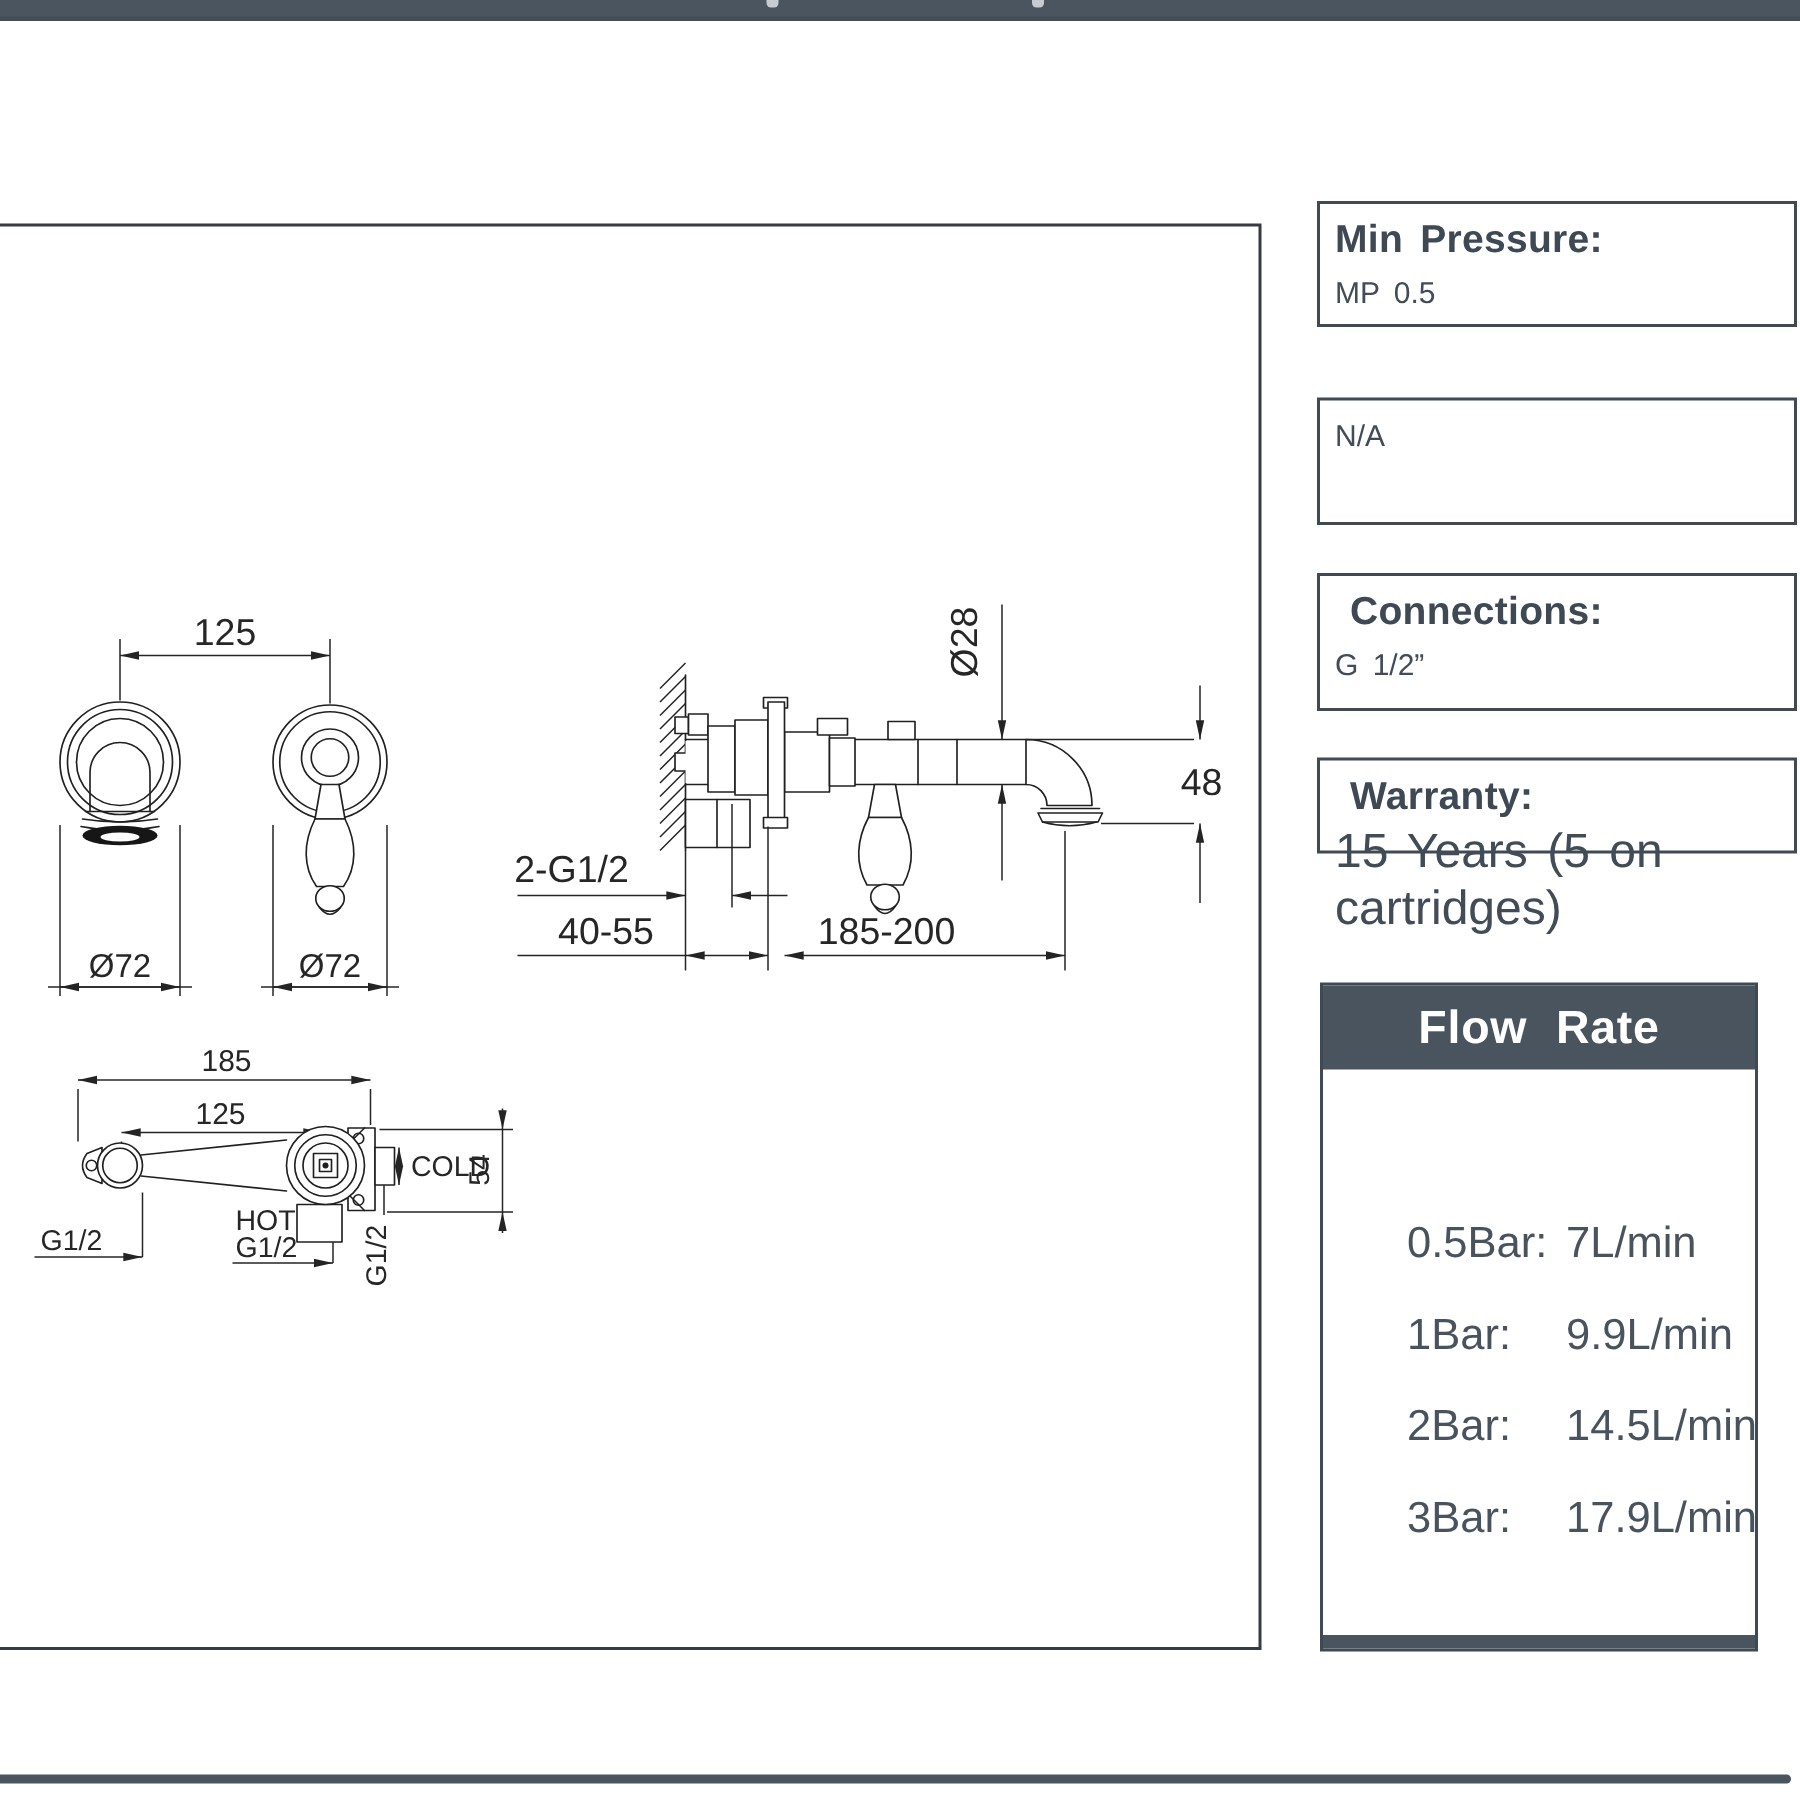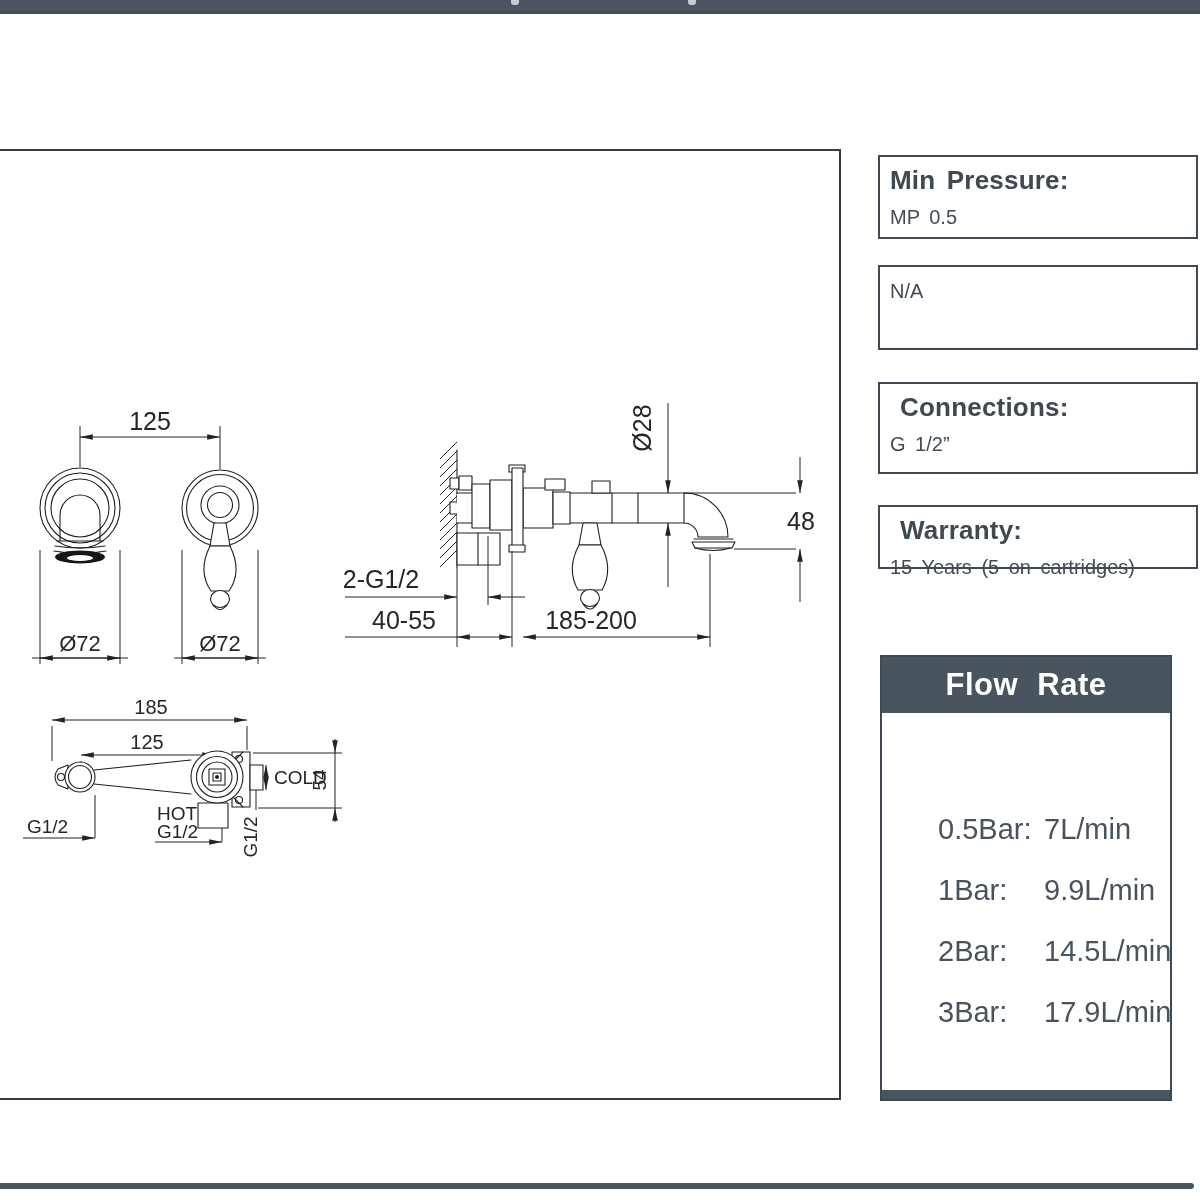--- a/index.html
+++ b/index.html
@@ -10,21 +10,21 @@
   .bar-artifact{position:absolute;top:0;width:8px;height:5px;background:#c6ccd1;border-radius:0 0 3px 3px;}
   .bottom-bar{position:absolute;left:0;top:1183px;width:1194px;height:6px;background:#4a5560;border-radius:0 3px 3px 0;}
   
   .drawing-frame{position:absolute;left:-4px;top:149px;width:845px;height:951px;border:2px solid #343b42;background:#ffffff;box-sizing:border-box;}
   .drawing-svg{position:absolute;left:8px;top:150px;width:832px;height:950px;}
   
   .spec-box{position:absolute;left:878px;width:320px;border:2px solid #3f4a54;background:#fff;box-sizing:border-box;padding:5px 0 0 10px;}
   .spec-label{font-size:26px;font-weight:700;color:#3e4953;letter-spacing:.2px;line-height:36px;word-spacing:4px;}
   .spec-value{font-size:20px;font-weight:400;color:#414c56;line-height:38px;word-spacing:4px;}
   .ind{margin-left:10px;}
-  .val-sm{font-size:20px;}
+  .val-sm{font-size:32px;}
   
   .flow-box{position:absolute;left:880px;top:655px;width:292px;height:446px;border:2px solid #3f4a54;background:#fff;box-sizing:border-box;}
   .flow-header{height:56px;background:#4a545e;color:#ffffff;font-size:31px;font-weight:700;
                text-align:center;line-height:56px;letter-spacing:.5px;word-spacing:10px;}
   .flow-body{padding:86px 0 0 28px;}
   .flow-row{font-size:29px;color:#49535d;line-height:61px;white-space:nowrap;margin-left:28px;}
   .flow-press{display:inline-block;min-width:96px;margin-right:10px;}
   .flow-footer{position:absolute;left:0;bottom:0;width:100%;height:9px;background:#4a545e;}
   
   .part{stroke:#202020;stroke-width:1.1;fill:none;stroke-linejoin:round;stroke-linecap:round;}
@@ -263,21 +263,21 @@
         <line class="dim" x1="147" y1="692" x2="214" y2="692" marker-end="url(#arr)"></line>
       </g>
 
       <g>
         <line class="dim" x1="248" y1="640" x2="248" y2="660"></line>
         <text class="dimtxt t19 mid" x="249" y="687" transform="rotate(-90 249 687)">G1/2</text>
       </g>
     </g>
   </svg>
 
-  <div class="spec-box" style="top:155px;height:84px;">
+  <div class="spec-box" style="top:134px;height:84px;">
     <div class="spec-label">Min Pressure:</div>
     <div class="spec-value">MP 0.5</div>
   </div>
 
   <div class="spec-box" style="top:265px;height:85px;">
     <div class="spec-value">N/A</div>
   </div>
 
   <div class="spec-box" style="top:382px;height:92px;">
     <div class="spec-label ind">Connections:</div>

